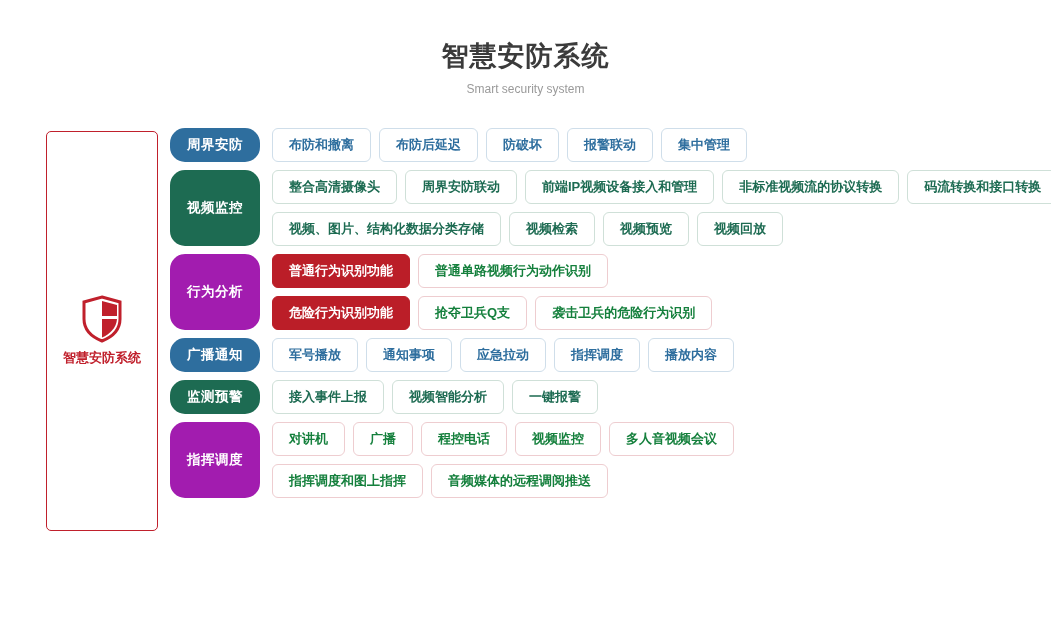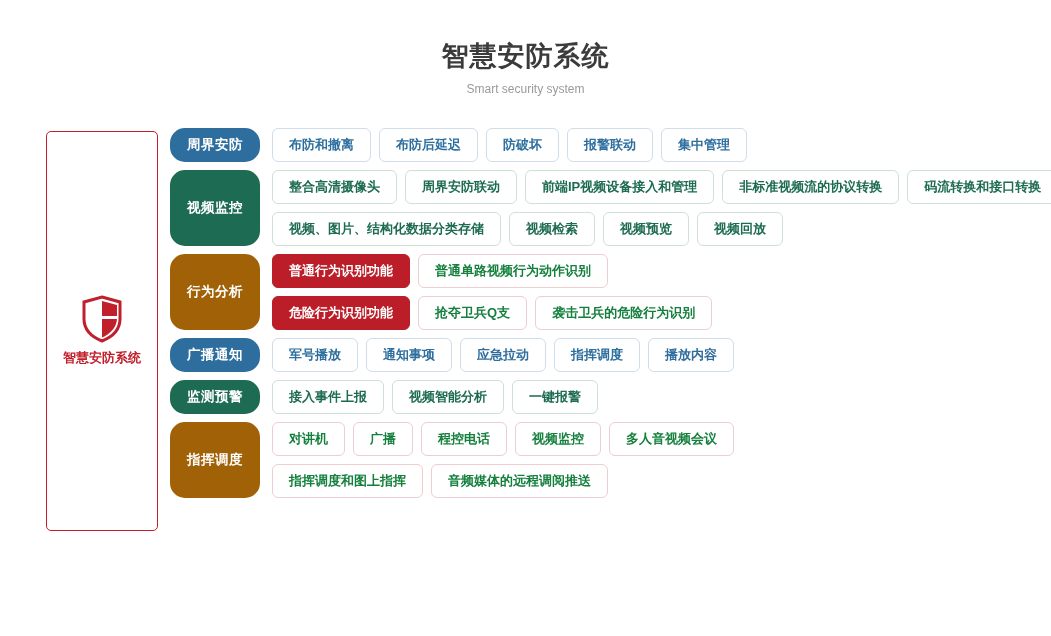--- a/index.html
+++ b/index.html
@@ -77,21 +77,21 @@
     align-items: center;
     justify-content: center;
     color: #ffffff;
     font-size: 13.5px;
     font-weight: bold;
     flex: 0 0 90px;
     letter-spacing: 0.5px;
   }
   .cat.blue  { background: #2e6e9e; }
   .cat.green { background: #1d6b52; }
-  .cat.red   { background: #a16207; font-family: Liberation Serif, serif; }
+  .cat.red   { background: #a21caf; font-family: Liberation Serif, serif; }
 
   .lines {
     margin-left: 12px;
     display: flex;
     flex-direction: column;
     justify-content: center;
     gap: 8px;
     flex: 1 1 auto;
   }
   .line {

